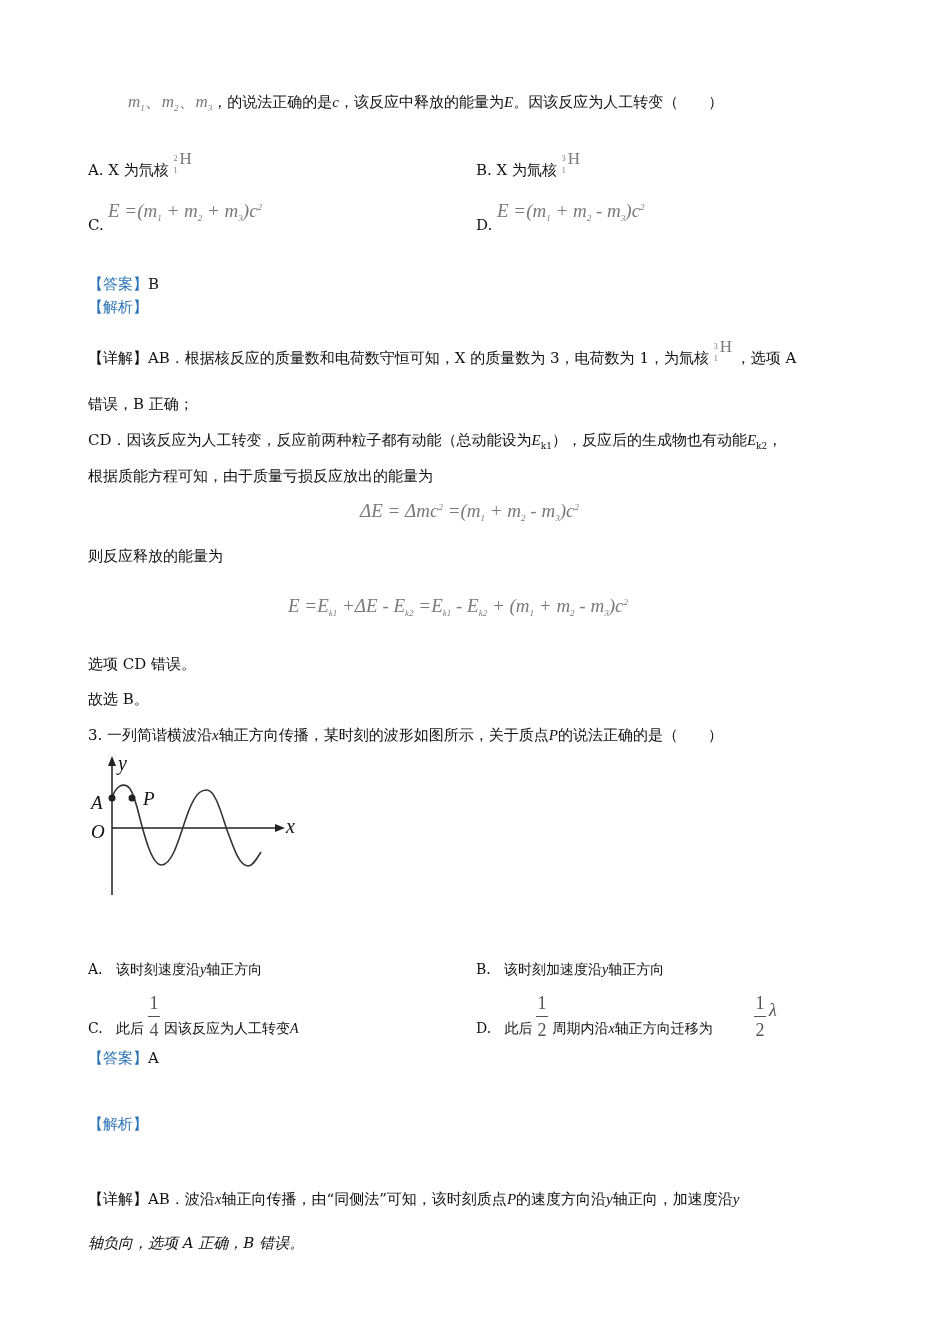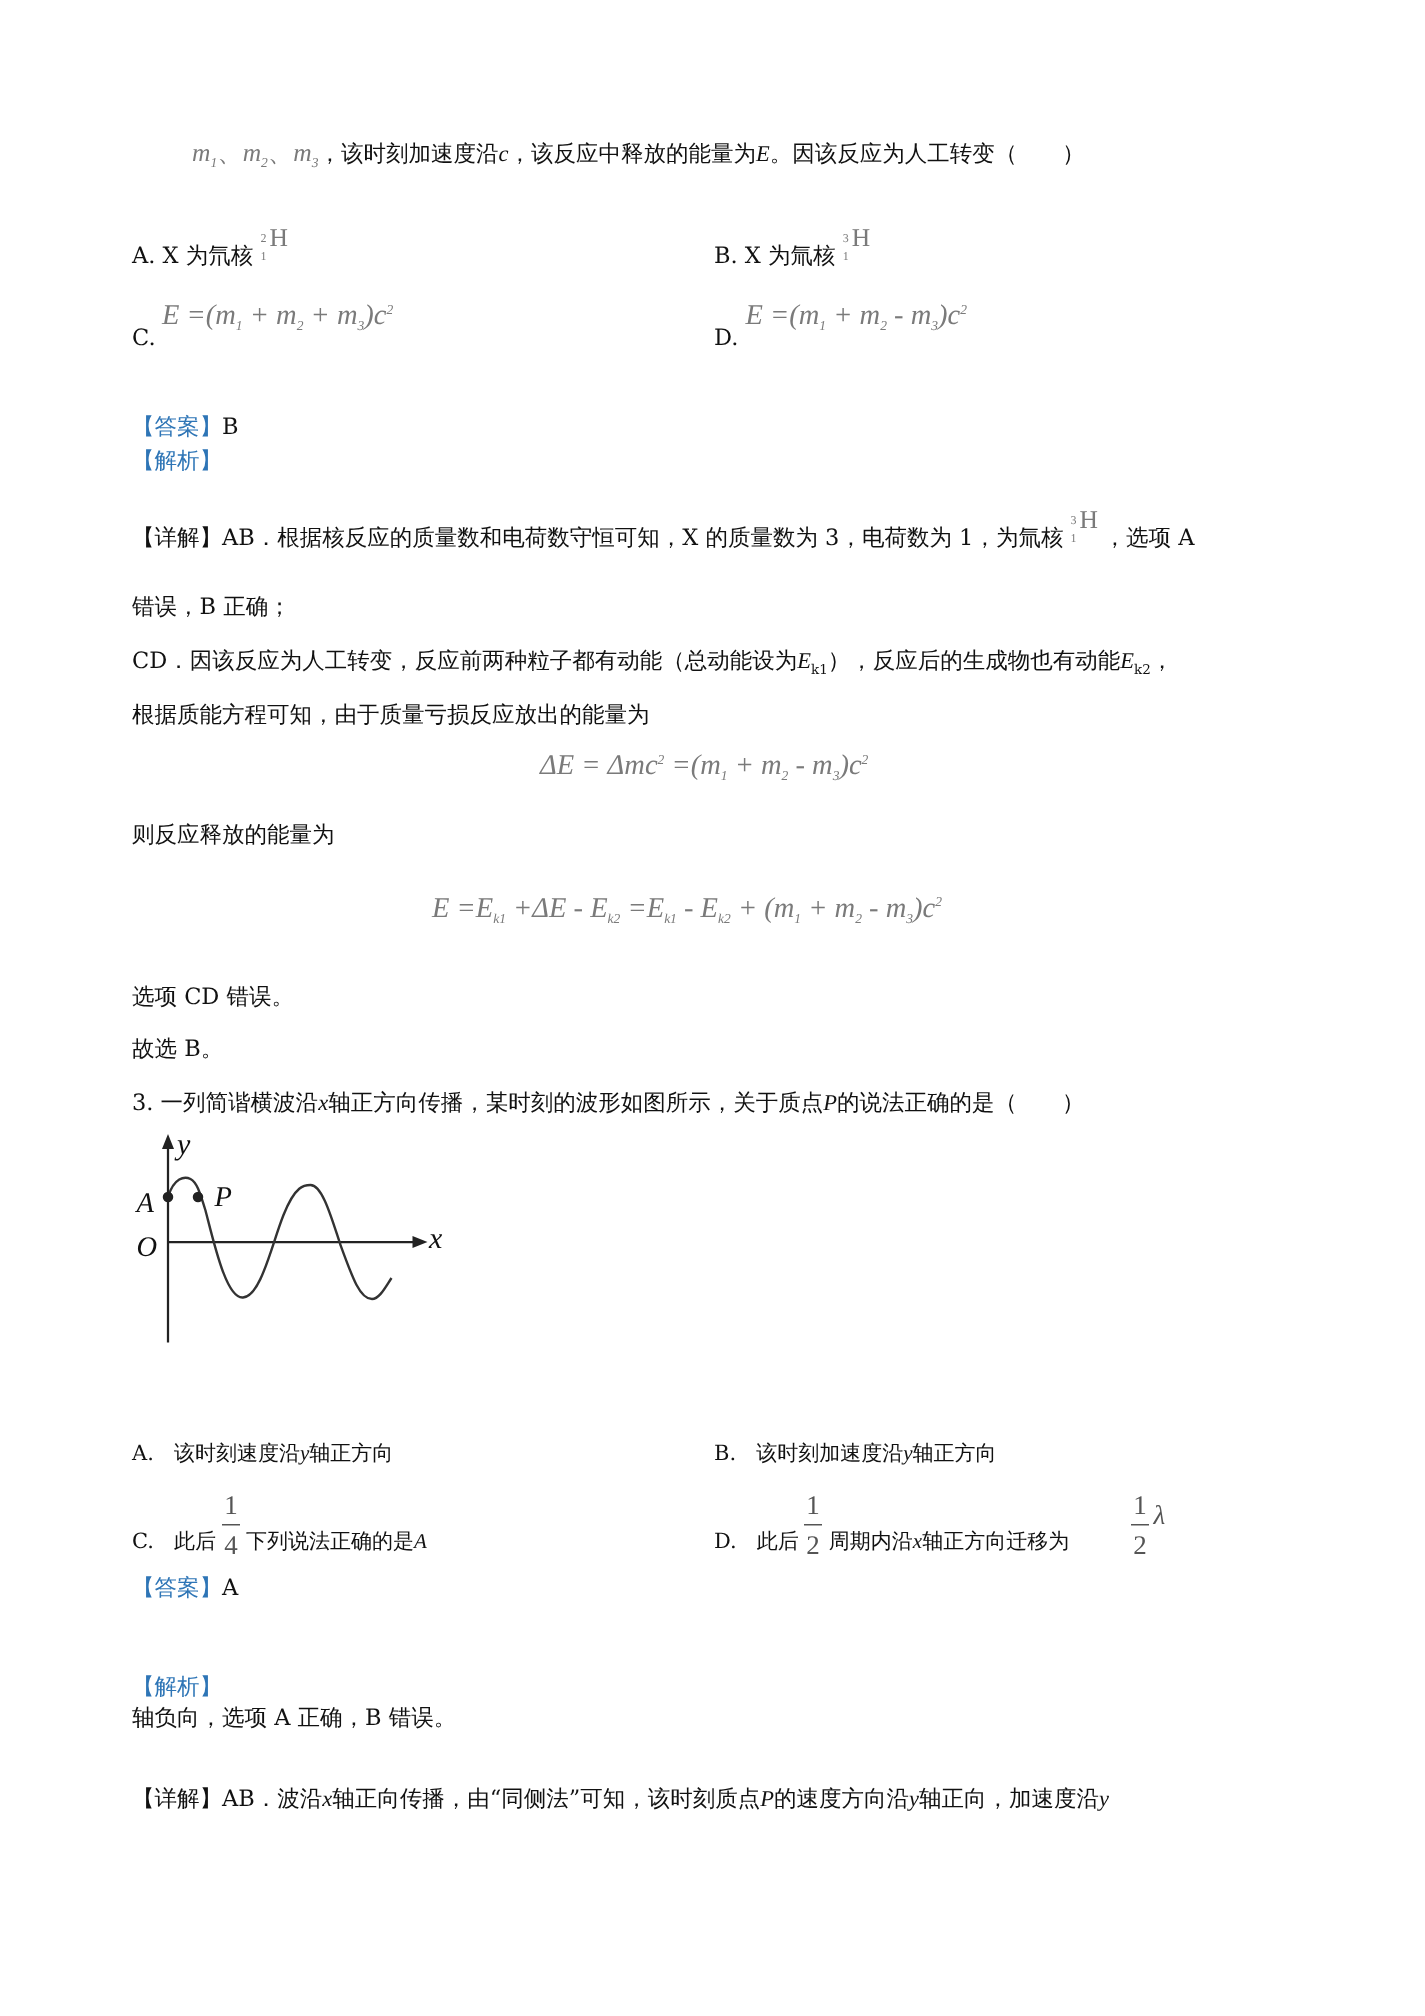--- a/index.html
+++ b/index.html
@@ -19,21 +19,21 @@
   .nuc .sa { position:absolute; left:0; top:-6px; font-size:8px; }
   .nuc .sz { position:absolute; left:0; top:6px; font-size:8px; }
   .nuc .el { position:absolute; left:6px; top:-6px; font-size:17px; }
   .frac { display:inline-block; position:absolute; text-align:center; color:#555; font-family:"Liberation Serif",serif; font-size:18px; line-height:22px; }
   .frac .bar { border-top:1px solid #555; width:12px; margin:2px auto; }
 </style>
 </head>
 <body>
 
 <div class="abs line" style="left:88px; top:92px;">
-  <span class="eq" style="font-size:17px;margin-left:40px;">m<sub>1</sub><span class="up">、</span>m<sub>2</sub><span class="up">、</span>m<sub>3</sub></span><span>，该时刻加速度沿</span><span class="mvar">c</span><span>，该反应中释放的能量为</span><span class="mvar">E</span><span>。因该反应为人工转变（　　）</span>
+  <span class="eq" style="font-size:17px;margin-left:40px;">m<sub>1</sub><span class="up">、</span>m<sub>2</sub><span class="up">、</span>m<sub>3</sub></span><span>，的说法正确的是</span><span class="mvar">c</span><span>，该反应中释放的能量为</span><span class="mvar">E</span><span>。因该反应为人工转变（　　）</span>
 </div>
 
 <div class="abs line" style="left:88px; top:155px;">
   <span>A. X 为氘核</span>
   <span class="nuc"><span class="sa">2</span><span class="sz">1</span><span class="el">H</span></span>
 </div>
 <div class="abs line" style="left:476px; top:155px;">
   <span>B. X 为氚核</span>
   <span class="nuc"><span class="sa">3</span><span class="sz">1</span><span class="el">H</span></span>
 </div>
@@ -96,21 +96,21 @@
 <div class="abs mvar" style="left:143px; top:788px; font-size:19px;">P</div>
 
 <div class="abs line" style="left:88px; top:959px; font-size:14px;">
   <span>A.</span>&nbsp;&nbsp;&nbsp;<span>该时刻速度沿</span><span class="mvar">y</span><span>轴正方向</span>
 </div>
 <div class="abs line" style="left:476px; top:959px; font-size:14px;">
   <span>B.</span>&nbsp;&nbsp;&nbsp;<span>该时刻加速度沿</span><span class="mvar">y</span><span>轴正方向</span>
 </div>
 
 <div class="abs line" style="left:88px; top:1018px; font-size:14px;">
-  <span>C.</span>&nbsp;&nbsp;&nbsp;<span>此后</span><span style="display:inline-block; width:20px;"></span><span>下列说法正确的是</span><span class="mvar">A</span>
+  <span>C.</span>&nbsp;&nbsp;&nbsp;<span>此后</span><span style="display:inline-block; width:20px;"></span><span>因该反应为人工转变</span><span class="mvar">A</span>
 </div>
 <div class="frac" style="left:146px; top:992px; width:16px;">
   <div>1</div>
     <div class="bar"></div>
     <div>4</div>
 </div>
 
 <div class="abs line" style="left:476px; top:1018px; font-size:14px;">
   <span>D.</span>&nbsp;&nbsp;&nbsp;<span>此后</span><span style="display:inline-block; width:20px;"></span><span>周期内沿</span><span class="mvar">x</span><span>轴正方向迁移为</span>
 </div>
@@ -127,13 +127,13 @@
 <div class="abs mvar" style="left:769px; top:1000px; font-size:18px; color:#555;">λ</div>
 
 <div class="abs line" style="left:88px; top:1048px;">
   <span class="blue">【答案】</span><span>A</span>
 </div>
 <div class="abs line blue" style="left:88px; top:1114px;">【解析】</div>
 
 <div class="abs line" style="left:88px; top:1149px;margin-top:40px;">
   <span>【详解】</span><span>AB．波沿</span><span class="mvar">x</span><span>轴正向传播，由“同侧法”可知，该时刻质点</span><span class="mvar">P</span><span>的速度方向沿</span><span class="mvar">y</span><span>轴正向，加速度沿</span><span class="mvar">y</span>
 </div>
-<div class="abs line" style="left:88px; top:1135px;">轴负向，选项 A 正确，B 错误。</div>
+<div class="abs line" style="left:88px; top:1233px;font-style:italic;">轴负向，选项 A 正确，B 错误。</div>
 
 </body></html>

